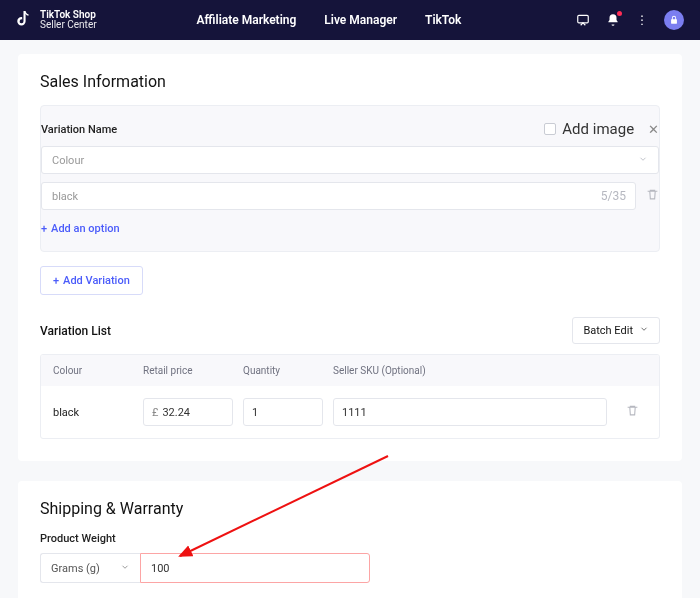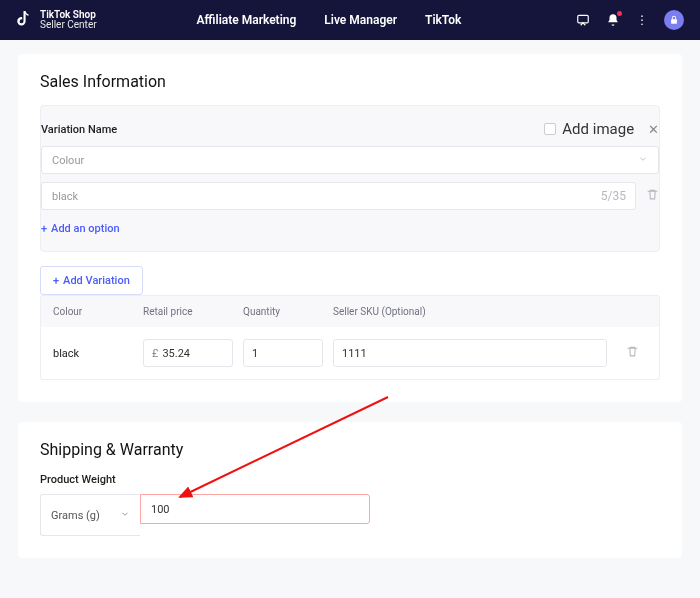--- a/index.html
+++ b/index.html
@@ -41,21 +41,21 @@
   .batch{display:flex;align-items:center;gap:6px;border:1px solid #e4e6ec;border-radius:3px;padding:6px 10px;font-size:11px;cursor:pointer;background:#fff;}
   .table{border:1px solid #eceef3;border-radius:3px;overflow:hidden;}
   .thead{display:grid;grid-template-columns:80px 90px 80px 1fr 30px;background:#f8f8fb;padding:10px 12px;font-size:10px;color:#707280;gap:10px;}
   .trow{display:grid;grid-template-columns:80px 90px 80px 1fr 30px;padding:12px 12px;gap:10px;align-items:center;font-size:11px;}
   .cell-val{color:#222;}
   .field{height:28px;border:1px solid #e4e6ec;border-radius:3px;display:flex;align-items:center;padding:0 8px;background:#fff;font-size:11px;color:#333;gap:4px;}
   .field .prefix{color:#888;}
   .row-trash{color:#b6b8c0;cursor:pointer;text-align:center;}
   .sublabel{font-size:11px;font-weight:500;margin:3px 0 8px;color:#222;}
   .weight-row{display:flex;gap:0;}
-  .unit-select{height:42px;border:1px solid #e4e6ec;border-right:none;border-radius:3px 0 0 3px;display:flex;align-items:center;padding:0 10px;background:#fff;font-size:11px;color:#555;gap:8px;min-width:100px;justify-content:space-between;}
+  .unit-select{height:30px;border:1px solid #e4e6ec;border-right:none;border-radius:3px 0 0 3px;display:flex;align-items:center;padding:0 10px;background:#fff;font-size:11px;color:#555;gap:8px;min-width:100px;justify-content:space-between;}
   .weight-input{height:30px;border:1px solid #fca5a5;border-radius:0 3px 3px 0;padding:0 10px;font-size:11px;color:#333;background:#fff;flex:0 0 230px;display:flex;align-items:center;}
   .arrow-annot{position:absolute;pointer-events:none;}
 </style>
 </head>
 <body>
 
 <div class="topbar">
   <div class="brand">
     <span class="brand-icon">
       <svg width="16" height="18" viewBox="0 0 24 28">
@@ -137,34 +137,45 @@
         <span>+</span>
         <span>Add an option</span>
       </div>
     </div>
 
     <button class="add-var-btn">
       <span>+</span>
       <span>Add Variation</span>
     </button>
 
+    <div class="list-head">
+      <span class="list-title">Variation List</span>
+      <div class="batch">
+        <span>Batch Edit</span>
+        <span class="chev">
+          <svg width="10" height="10" viewBox="0 0 24 24" fill="none" stroke="#555" stroke-width="2">
+              <path d="M6 9l6 6 6-6"></path>
+            </svg>
+        </span>
+      </div>
+    </div>
 
     <div class="table">
       <div class="thead">
         <span>Colour</span>
         <span>Retail price</span>
         <span>Quantity</span>
         <span>Seller SKU (Optional)</span>
         <span></span>
       </div>
       <div class="trow">
         <span class="cell-val">black</span>
         <div class="field">
           <span class="prefix">£</span>
-          <span>35.24</span>
+          <span>32.24</span>
         </div>
         <div class="field">
           <span>1</span>
         </div>
         <div class="field">
           <span>1111</span>
         </div>
         <span class="row-trash">
           <svg width="13" height="13" viewBox="0 0 24 24" fill="none" stroke="currentColor" stroke-width="2">
               <path d="M3 6h18M8 6V4h8v2m-9 0l1 14h8l1-14"></path>

